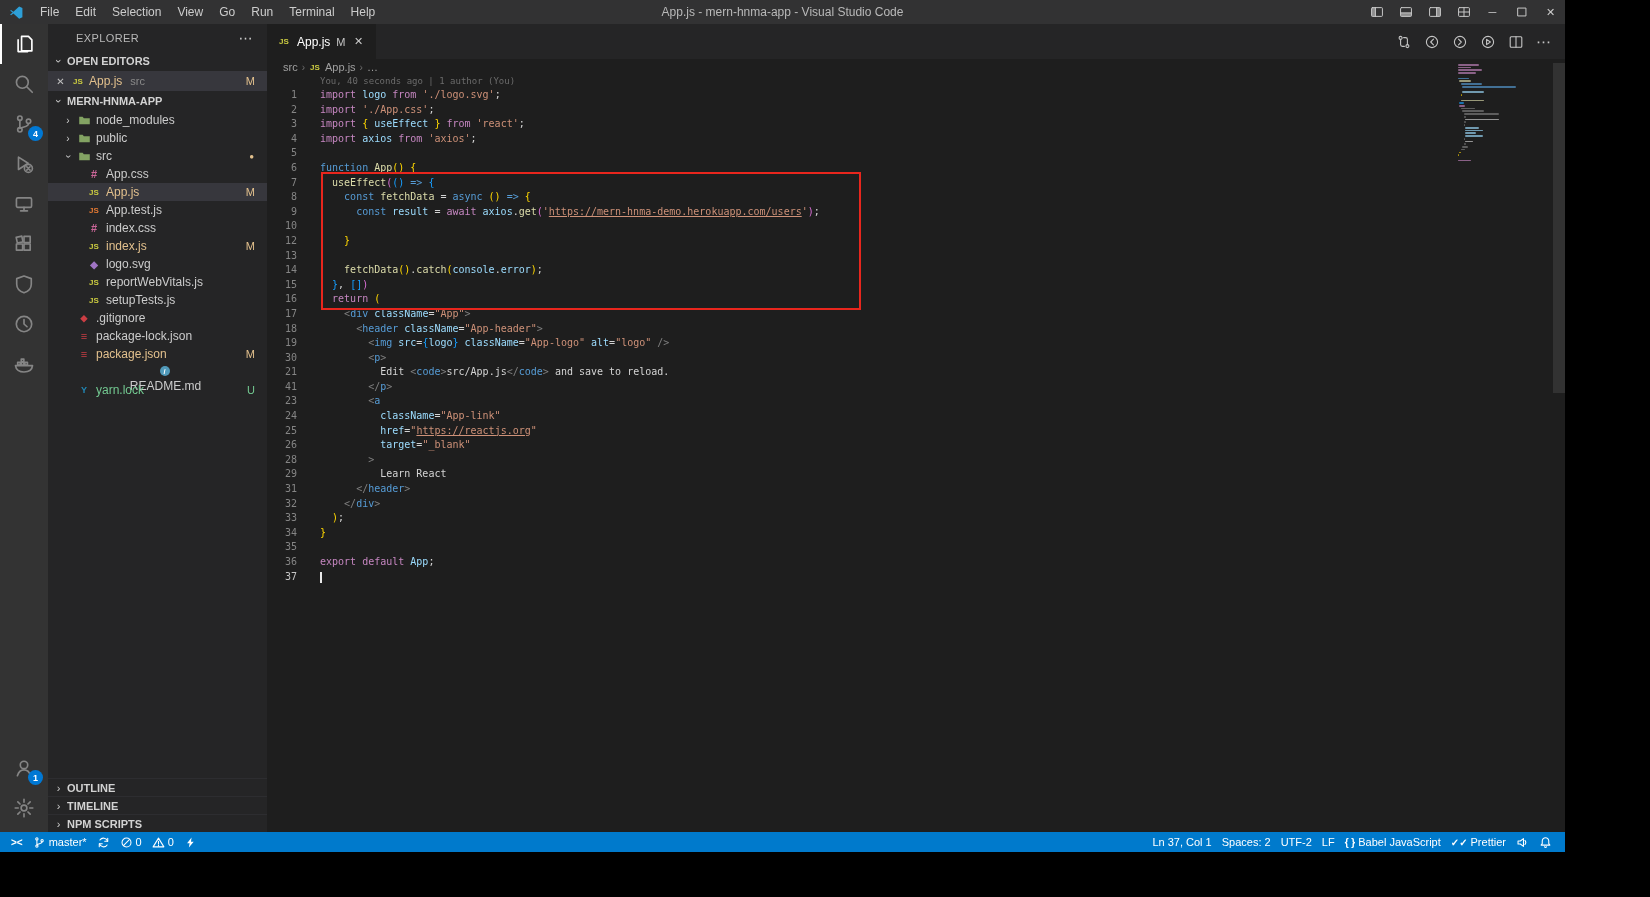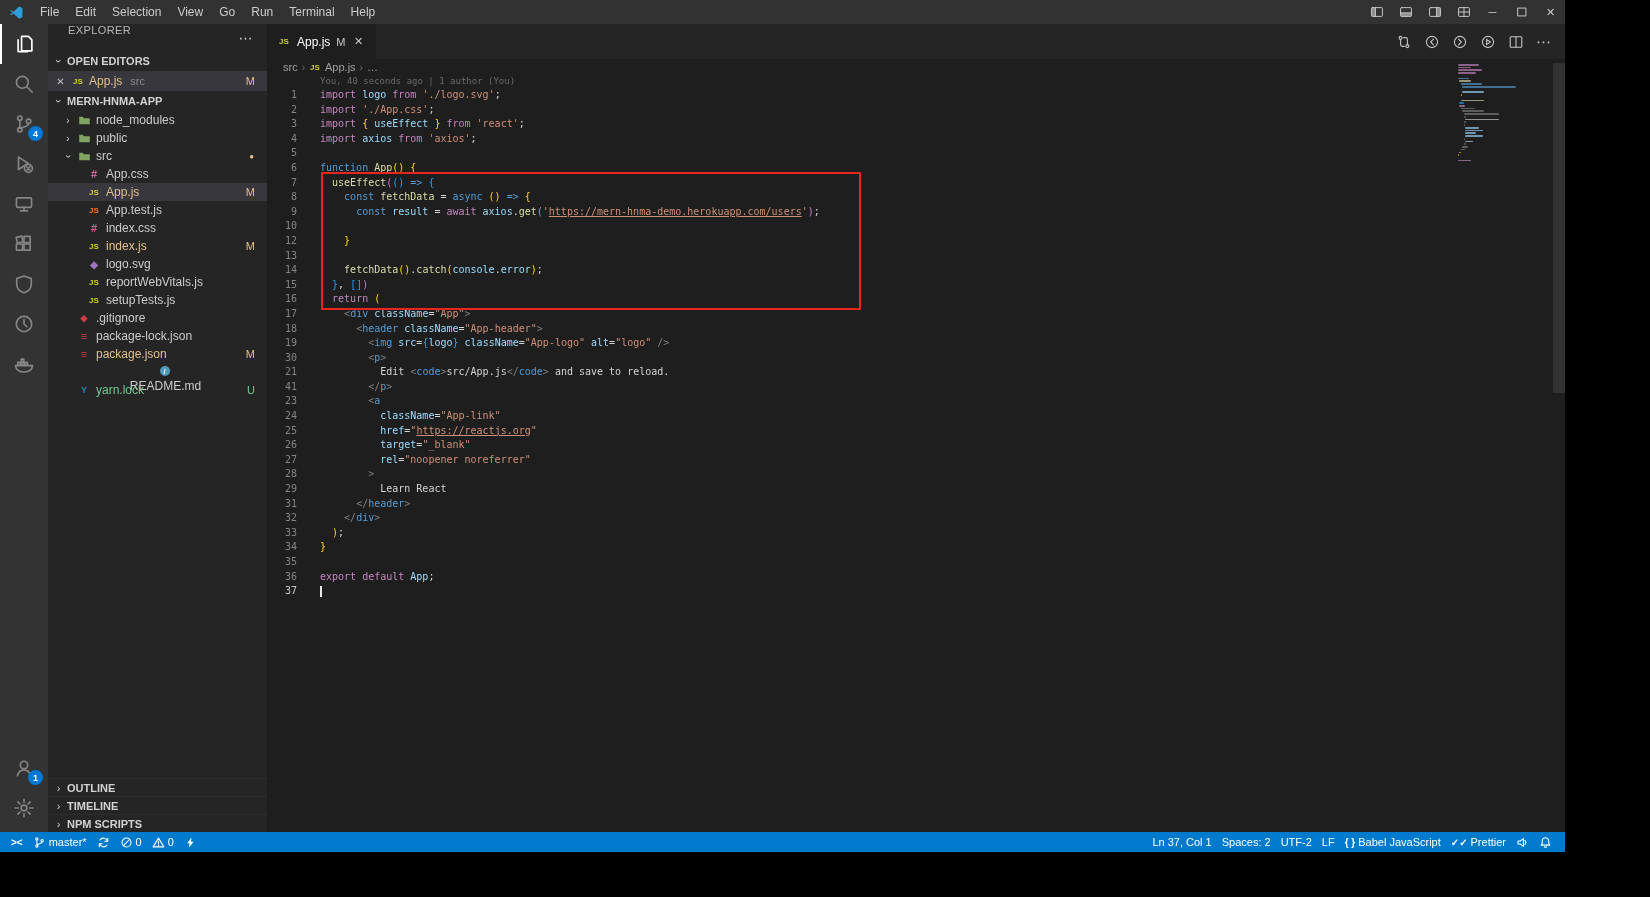--- a/index.html
+++ b/index.html
@@ -29,21 +29,21 @@
   #activitybar { position:absolute; top:24px; left:0; width:48px; height:808px; background:#333333; display:flex; flex-direction:column; }
   .ab-item { width:48px; height:40px; display:flex; align-items:center; justify-content:center; color:#858585; position:relative; }
   .ab-item.active { color:#fff; border-left:2px solid #fff; }
   .ab-item .icon { width:22px; height:22px; }
   .ab-item .icon svg { stroke-width:1.2; }
   .ab-badge { position:absolute; right:5px; bottom:3px; min-width:15px; height:15px; padding:0 3px; border-radius:9px; background:#0078d4; color:#fff; font-size:9px; font-weight:bold; display:flex; align-items:center; justify-content:center; }
   #ab-bottom { margin-top:auto; margin-bottom:4px; }
 
   
   #sidebar { position:absolute; top:24px; left:48px; width:219px; height:808px; background:#252526; font-size:12px; color:#cccccc; }
-  #sb-title { height:27px; display:flex; padding-left:20px; font-size:11px; color:#b8b8b8; letter-spacing:.4px; }
+  #sb-title { height:27px; display:flex; align-items:center; padding-left:28px; font-size:11px; color:#b8b8b8; letter-spacing:.4px; }
   #sb-title .txticon { margin-left:auto; margin-right:14px; font-size:14px; color:#cfcfcf; }
   .sb-head { height:20px; display:flex; align-items:center; font-size:11px; font-weight:bold; color:#d2d2d2; padding-left:4px; gap:2px; }
   .chev { display:inline-block; width:13px; text-align:center; font-size:11px; color:#cccccc; font-weight:normal; }
   .chev.open { transform:rotate(90deg); }
   .oe-row { height:20px; display:flex; align-items:center; padding-left:6px; gap:4px; background:#37373d; position:relative; }
   .oe-close { width:13px; text-align:center; color:#c0c0c0; font-size:10px; }
   .oe-desc { color:#8a8a8a; font-size:11px; margin-left:4px; }
   .trow { height:18px; display:flex; align-items:center; gap:3px; position:relative; }
   .trow.selected { background:#37373d; }
   .trow .chev { width:12px; font-size:10px; }
@@ -121,20 +121,21 @@
     <nav id="menubar">
         <span class="menu-item">File</span>
         <span class="menu-item">Edit</span>
         <span class="menu-item">Selection</span>
         <span class="menu-item">View</span>
         <span class="menu-item">Go</span>
         <span class="menu-item">Run</span>
         <span class="menu-item">Terminal</span>
         <span class="menu-item">Help</span>
       </nav>
+    <div id="window-title">App.js - mern-hnma-app - Visual Studio Code</div>
     <div id="titlebar-right">
         <div class="tb-icon">
           <span class="icon">
             <svg viewBox="0 0 16 16">
               <rect x="1.8" y="3" width="12.4" height="10" rx="1"></rect>
               <path d="M6.2 3v10"></path>
               <rect x="1.8" y="3" width="4.4" height="10" fill="currentColor" stroke="none" opacity=".6"></rect>
             </svg>
           </span>
         </div>
@@ -491,21 +492,20 @@
           <div class="cline"><span class="ln">17</span><span class="lc"><span class="tk-p">    </span><span class="tk-ang">&lt;</span><span class="tk-tag">div</span><span class="tk-p"> </span><span class="tk-attr">className</span><span class="tk-p">=</span><span class="tk-str">"App"</span><span class="tk-ang">&gt;</span></span></div>
           <div class="cline"><span class="ln">18</span><span class="lc"><span class="tk-p">      </span><span class="tk-ang">&lt;</span><span class="tk-tag">header</span><span class="tk-p"> </span><span class="tk-attr">className</span><span class="tk-p">=</span><span class="tk-str">"App-header"</span><span class="tk-ang">&gt;</span></span></div>
           <div class="cline"><span class="ln">19</span><span class="lc"><span class="tk-p">        </span><span class="tk-ang">&lt;</span><span class="tk-tag">img</span><span class="tk-p"> </span><span class="tk-attr">src</span><span class="tk-p">=</span><span class="tk-b3">{</span><span class="tk-v">logo</span><span class="tk-b3">}</span><span class="tk-p"> </span><span class="tk-attr">className</span><span class="tk-p">=</span><span class="tk-str">"App-logo"</span><span class="tk-p"> </span><span class="tk-attr">alt</span><span class="tk-p">=</span><span class="tk-str">"logo"</span><span class="tk-ang"> /&gt;</span></span></div>
           <div class="cline"><span class="ln">30</span><span class="lc"><span class="tk-p">        </span><span class="tk-ang">&lt;</span><span class="tk-tag">p</span><span class="tk-ang">&gt;</span></span></div>
           <div class="cline"><span class="ln">21</span><span class="lc"><span class="tk-p">          </span><span class="tk-txt">Edit </span><span class="tk-ang">&lt;</span><span class="tk-tag">code</span><span class="tk-ang">&gt;</span><span class="tk-txt">src/App.js</span><span class="tk-ang">&lt;/</span><span class="tk-tag">code</span><span class="tk-ang">&gt;</span><span class="tk-txt"> and save to reload.</span></span></div>
           <div class="cline"><span class="ln">41</span><span class="lc"><span class="tk-p">        </span><span class="tk-ang">&lt;/</span><span class="tk-tag">p</span><span class="tk-ang">&gt;</span></span></div>
           <div class="cline"><span class="ln">23</span><span class="lc"><span class="tk-p">        </span><span class="tk-ang">&lt;</span><span class="tk-tag">a</span></span></div>
           <div class="cline"><span class="ln">24</span><span class="lc"><span class="tk-p">          </span><span class="tk-attr">className</span><span class="tk-p">=</span><span class="tk-str">"App-link"</span></span></div>
           <div class="cline"><span class="ln">25</span><span class="lc"><span class="tk-p">          </span><span class="tk-attr">href</span><span class="tk-p">=</span><span class="tk-str">"</span><span class="tk-lnk">https://reactjs.org</span><span class="tk-str">"</span></span></div>
           <div class="cline"><span class="ln">26</span><span class="lc"><span class="tk-p">          </span><span class="tk-attr">target</span><span class="tk-p">=</span><span class="tk-str">"_blank"</span></span></div>
-          <div class="cline"><span class="ln">27</span><span class="lc"><span class="tk-p">          </span><span class="tk-attr">rel</span><span class="tk-p">=</span><span class="tk-str">"noopener noreferrer"</span></span></div>
           <div class="cline"><span class="ln">28</span><span class="lc"><span class="tk-p">        </span><span class="tk-ang">&gt;</span></span></div>
           <div class="cline"><span class="ln">29</span><span class="lc"><span class="tk-p">          </span><span class="tk-txt">Learn React</span></span></div>
           <div class="cline"><span class="ln">31</span><span class="lc"><span class="tk-p">      </span><span class="tk-ang">&lt;/</span><span class="tk-tag">header</span><span class="tk-ang">&gt;</span></span></div>
           <div class="cline"><span class="ln">32</span><span class="lc"><span class="tk-p">    </span><span class="tk-ang">&lt;/</span><span class="tk-tag">div</span><span class="tk-ang">&gt;</span></span></div>
           <div class="cline"><span class="ln">33</span><span class="lc"><span class="tk-p">  </span><span class="tk-b1">)</span><span class="tk-p">;</span></span></div>
           <div class="cline"><span class="ln">34</span><span class="lc"><span class="tk-b1">}</span></span></div>
           <div class="cline"><span class="ln">35</span><span class="lc"></span></div>
           <div class="cline"><span class="ln">36</span><span class="lc"><span class="tk-k">export default </span><span class="tk-v">App</span><span class="tk-p">;</span></span></div>
           <div class="cline"><span class="ln active">37</span><span class="lc"><span class="caret"></span></span></div>
         </div>

